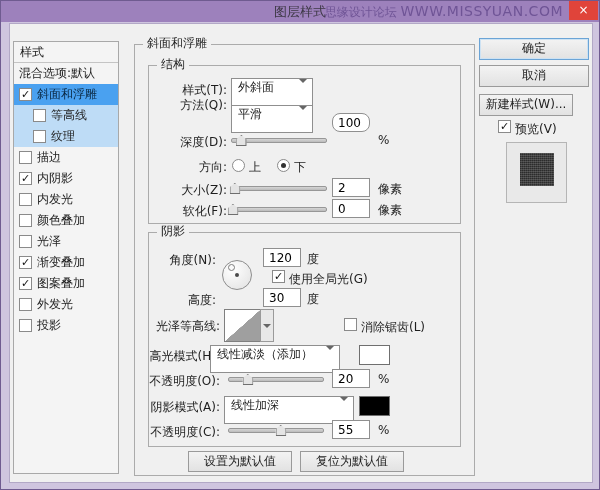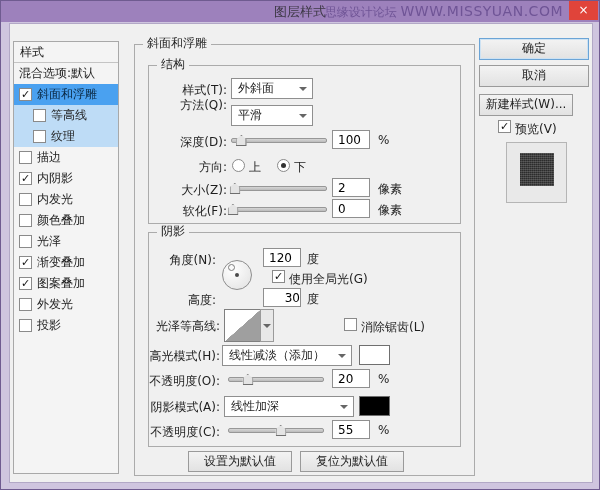--- a/index.html
+++ b/index.html
@@ -24,22 +24,22 @@
   .sb-row.sub{padding-left:19px}
   .sb-row.sel{background:#4aa1f0;color:#09263f}
   .sb-row.sub-hl{background:#bedcf6}
   .cb{width:13px;height:13px;background:#fff;border:1px solid #8a8a8a;box-sizing:border-box;
       font-size:11px;line-height:11px;text-align:center;color:#111;flex:0 0 13px}
   .cb.abs{position:absolute}
   
   .grp{position:absolute;border:1px solid #ababab}
   .grp-label{position:absolute;top:-9px;left:8px;background:#f0f0f0;padding:0 4px;line-height:15px;white-space:nowrap}
   
-  .combo{position:absolute;height:21px;background:#fff;border:1px solid #8f8f8f;box-sizing:border-box;
-         display:flex;align-items:center;justify-content:space-between;padding:0 5px 0 6px;white-space:nowrap}
+  .combo{position:absolute;height:28px;background:#fff;border:1px solid #8f8f8f;box-sizing:border-box;
+         display:flex;align-items:flex-start;justify-content:space-between;padding:0 5px 0 6px;white-space:nowrap}
   .tri{width:0;height:0;border-left:4px solid transparent;border-right:4px solid transparent;border-top:4px solid #666}
   .numbox{position:absolute;width:38px;height:19px;border:1px solid #8f8f8f;background:#fff;box-sizing:border-box;
           font-family:"DejaVu Sans","Liberation Sans",sans-serif;font-size:12px;padding:0 0 0 5px}
   .track{position:absolute;height:5px;background:linear-gradient(#d6d6d6,#bbb);border:1px solid #979797;border-radius:2px;box-sizing:border-box;width:96px}
   .thumb{position:absolute;top:-4px;width:11px;height:11px;background:#e4e4e4;box-shadow:inset 0 0 0 1px #6f6f6f;
          clip-path:polygon(50% 0,100% 42%,100% 100%,0 100%,0 42%);transform:translateX(-50%)}
   .radio{position:absolute;width:13px;height:13px;border:1px solid #8a8a8a;border-radius:50%;background:#fff;box-sizing:border-box}
   .radio.on::after{content:"";position:absolute;left:3px;top:3px;width:5px;height:5px;border-radius:50%;background:#333}
   .dial{position:absolute;left:221px;top:259px;width:30px;height:30px;border:1px solid #8d8d8d;border-radius:50%;
         background:radial-gradient(circle at 35% 30%,#fff,#e0e0e0);box-sizing:border-box}
@@ -145,21 +145,21 @@
   <span class="lbl" style="left:130px;top:96px;width:96px">方法(Q):</span>
   <div class="combo" style="left:230px;top:104px;width:82px">
     <span>平滑</span>
     <span class="tri"></span>
   </div>
 
   <span class="lbl" style="left:130px;top:133px;width:96px">深度(D):</span>
   <div class="track" style="left:230px;top:137px">
     <div class="thumb" style="left: 10%;"></div>
   </div>
-  <input class="numbox" style="left: 331px; top: 129px;" value="100">
+  <input class="numbox" style="left: 331px; top: 112px; border-radius: 8px;" value="100">
   <span class="lbl-l" style="left:377px;top:132px">%</span>
 
   <span class="lbl" style="left:130px;top:158px;width:96px">方向:</span>
   <span class="radio" style="left:231px;top:158px"></span>
   <span class="lbl-l" style="left:248px;top:158px">上</span>
   <span class="radio on" style="left:276px;top:158px"></span>
   <span class="lbl-l" style="left:293px;top:158px">下</span>
 
   <span class="lbl" style="left:130px;top:181px;width:96px">大小(Z):</span>
   <div class="track" style="left:230px;top:185px">
@@ -185,33 +185,33 @@
 
   <div class="dial">
     <span class="dial-knob"></span>
     <span class="dial-center"></span>
   </div>
 
   <span class="cb abs" style="left:271px;top:269px">✓</span>
   <span class="lbl-l" style="left:288px;top:270px">使用全局光(G)</span>
 
   <span class="lbl" style="left:120px;top:291px;width:95px">高度:</span>
-  <input class="numbox" style="left: 262px; top: 287px; text-align: right;" value="30">
+  <input class="numbox" style="left: 262px; top: 287px;" value="30">
   <span class="lbl-l" style="left:306px;top:290px">度</span>
 
   <span class="lbl" style="left:113px;top:317px;width:106px">光泽等高线:</span>
   <div class="contour"></div>
   <div class="contour-arrow">
     <span class="tri"></span>
   </div>
   <span class="cb abs" style="left:343px;top:317px"></span>
   <span class="lbl-l" style="left:360px;top:318px">消除锯齿(L)</span>
 
   <span class="lbl" style="left:123px;top:347px;width:96px">高光模式(H):</span>
-  <div class="combo" style="left:221px;top:344px;width:130px">
+  <div class="combo" style="left:209px;top:344px;width:130px">
     <span>线性减淡（添加）</span>
     <span class="tri"></span>
   </div>
   <div class="swatch" style="left: 358px; top: 344px; background-color: rgb(255, 255, 255);"></div>
 
   <span class="lbl" style="left:123px;top:372px;width:96px">不透明度(O):</span>
   <div class="track" style="left:227px;top:376px">
     <div class="thumb" style="left: 20%;"></div>
   </div>
   <input class="numbox" style="left: 331px; top: 368px;" value="20">

